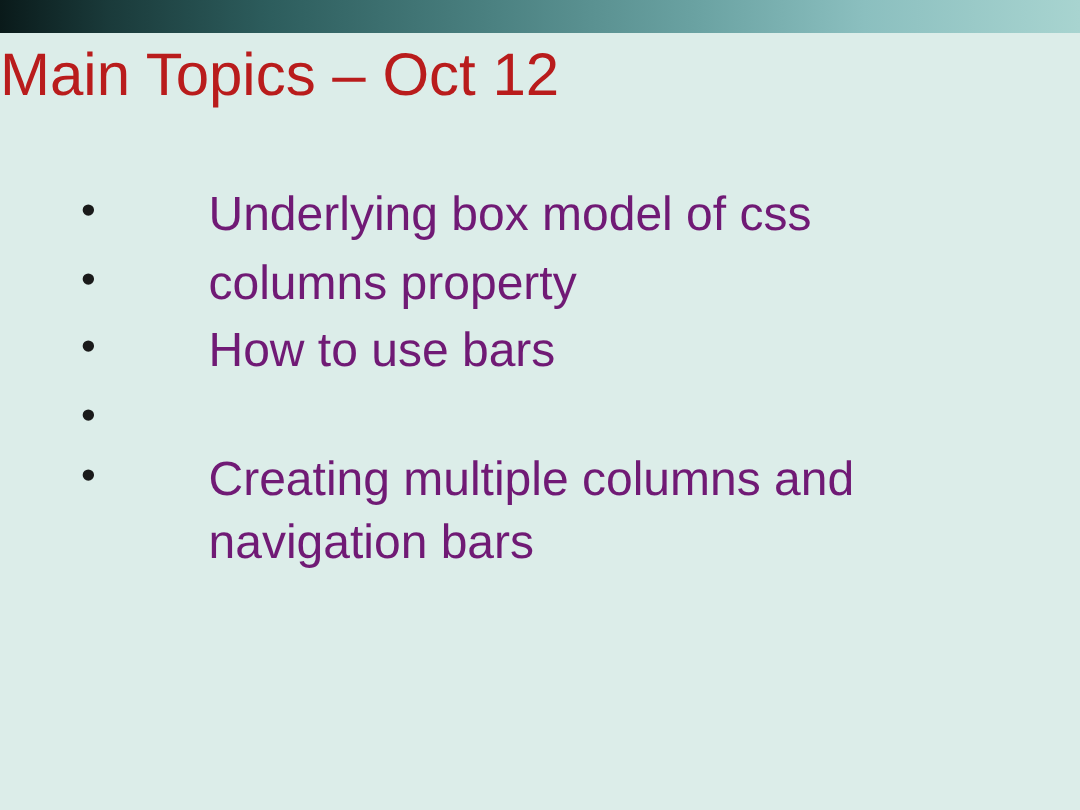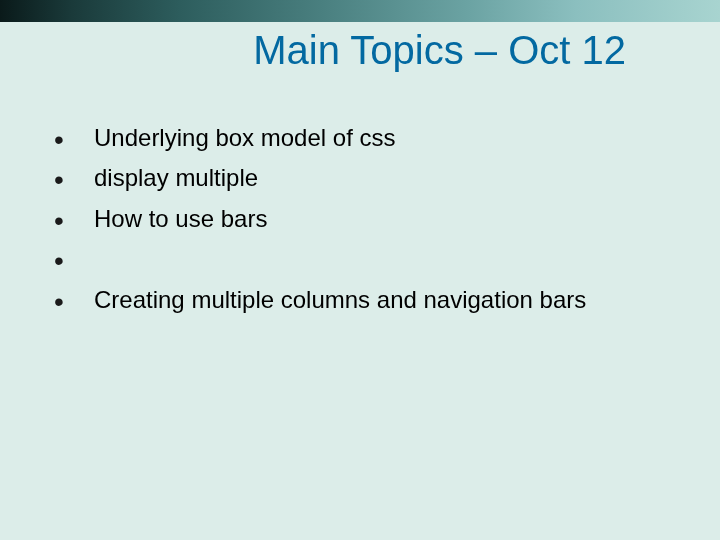--- a/index.html
+++ b/index.html
@@ -21,23 +21,23 @@
       left: 0;
       width: 720px;
       height: 22px;
       background: linear-gradient(to right, #0a1a1a 0%, #1a3a3a 10%, #2d5d5d 25%, #4a8080 45%, #6ba3a3 65%, #8bbfbf 80%, #a8d4d0 100%);
     }
     .title {
       position: absolute;
       top: 28px;
       left: 0;
       width: 626px;
-      text-align: right;
+      text-align: left;
       font-size: 40px;
-      color: #0369a1;
+      color: #b91c1c;
       font-weight: normal;
     }
     .bullet-list {
       position: absolute;
       top: 122px;
       left: 54px;
       width: 620px;
     }
     .bullet-item {
       display: flex;
@@ -45,40 +45,41 @@
       margin-bottom: 4px;
     }
     .bullet-dot {
       font-size: 28px;
       color: #1a1a1a;
       width: 40px;
       flex-shrink: 0;
       line-height: 1.3;
     }
     .bullet-text {
-      font-size: 24px;
-      color: #000000;
+      font-size: 32px;
+      color: #701a75;
       line-height: 1.3;
+      margin-left: 45px;
     }
   </style>
 </head>
 <body>
 
 <div class="header-bar"></div>
 
 <h1 class="title">Main Topics – Oct 12</h1>
 
 <div class="bullet-list">
   <div class="bullet-item">
     <span class="bullet-dot">•</span>
     <span class="bullet-text">Underlying box model of css</span>
   </div>
   <div class="bullet-item">
     <span class="bullet-dot">•</span>
-    <span class="bullet-text">display  multiple</span>
+    <span class="bullet-text">columns  property</span>
   </div>
   <div class="bullet-item">
     <span class="bullet-dot">•</span>
     <span class="bullet-text">How to use bars</span>
   </div>
   <div class="bullet-item">
     <span class="bullet-dot">•</span>
   </div>
   <div class="bullet-item">
     <span class="bullet-dot">•</span>

